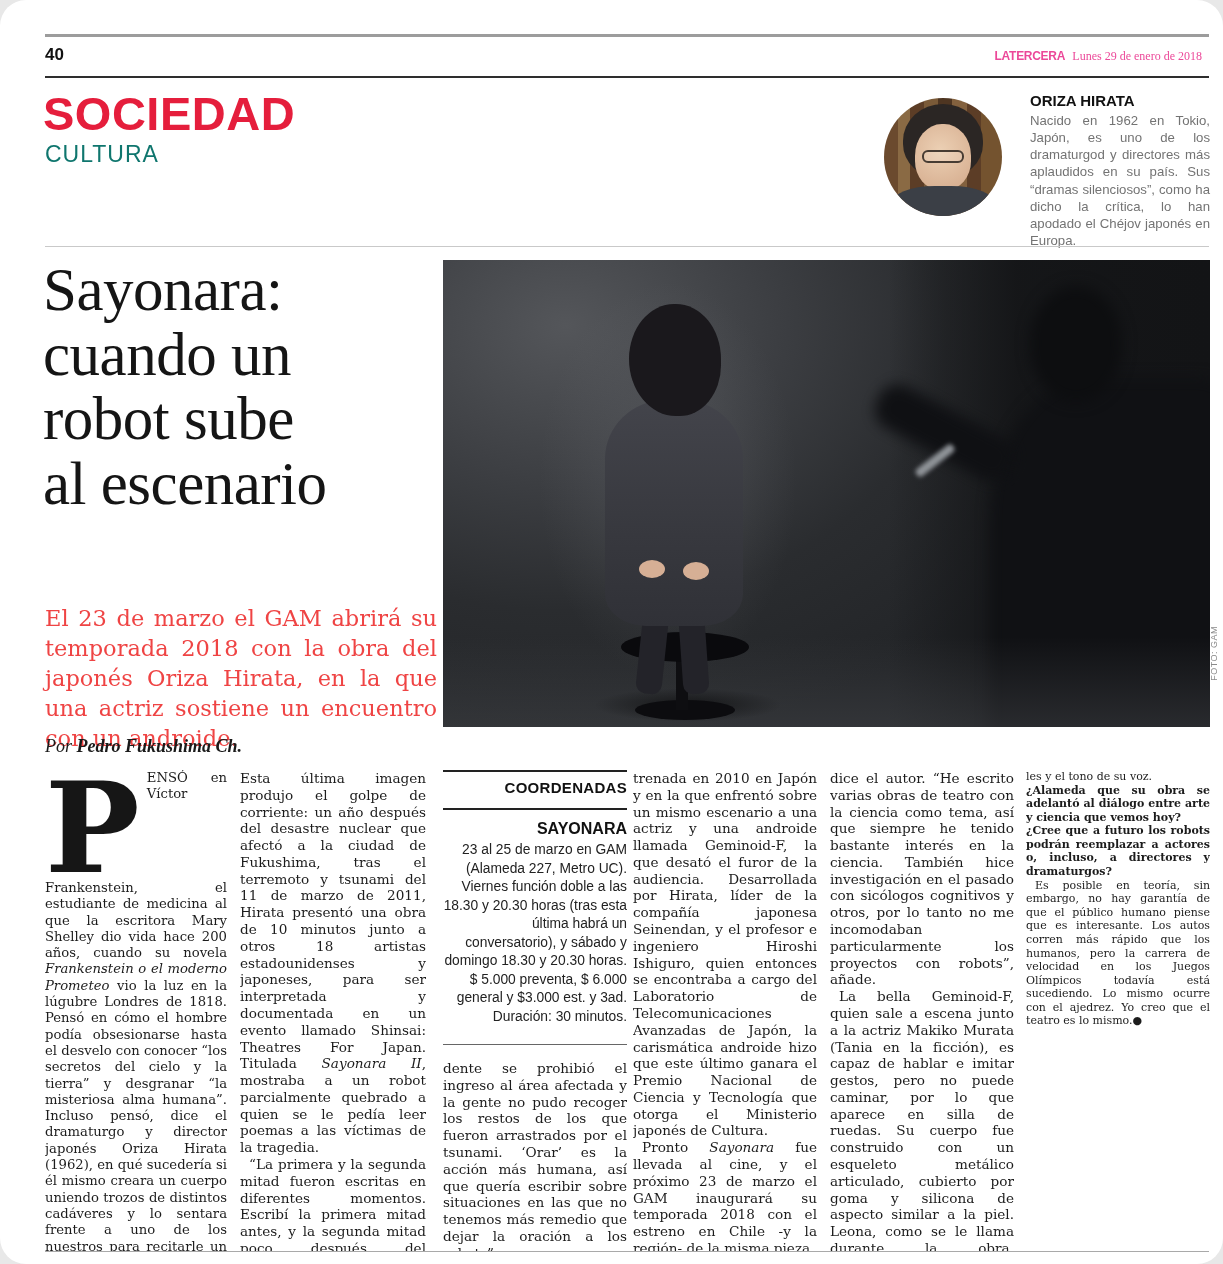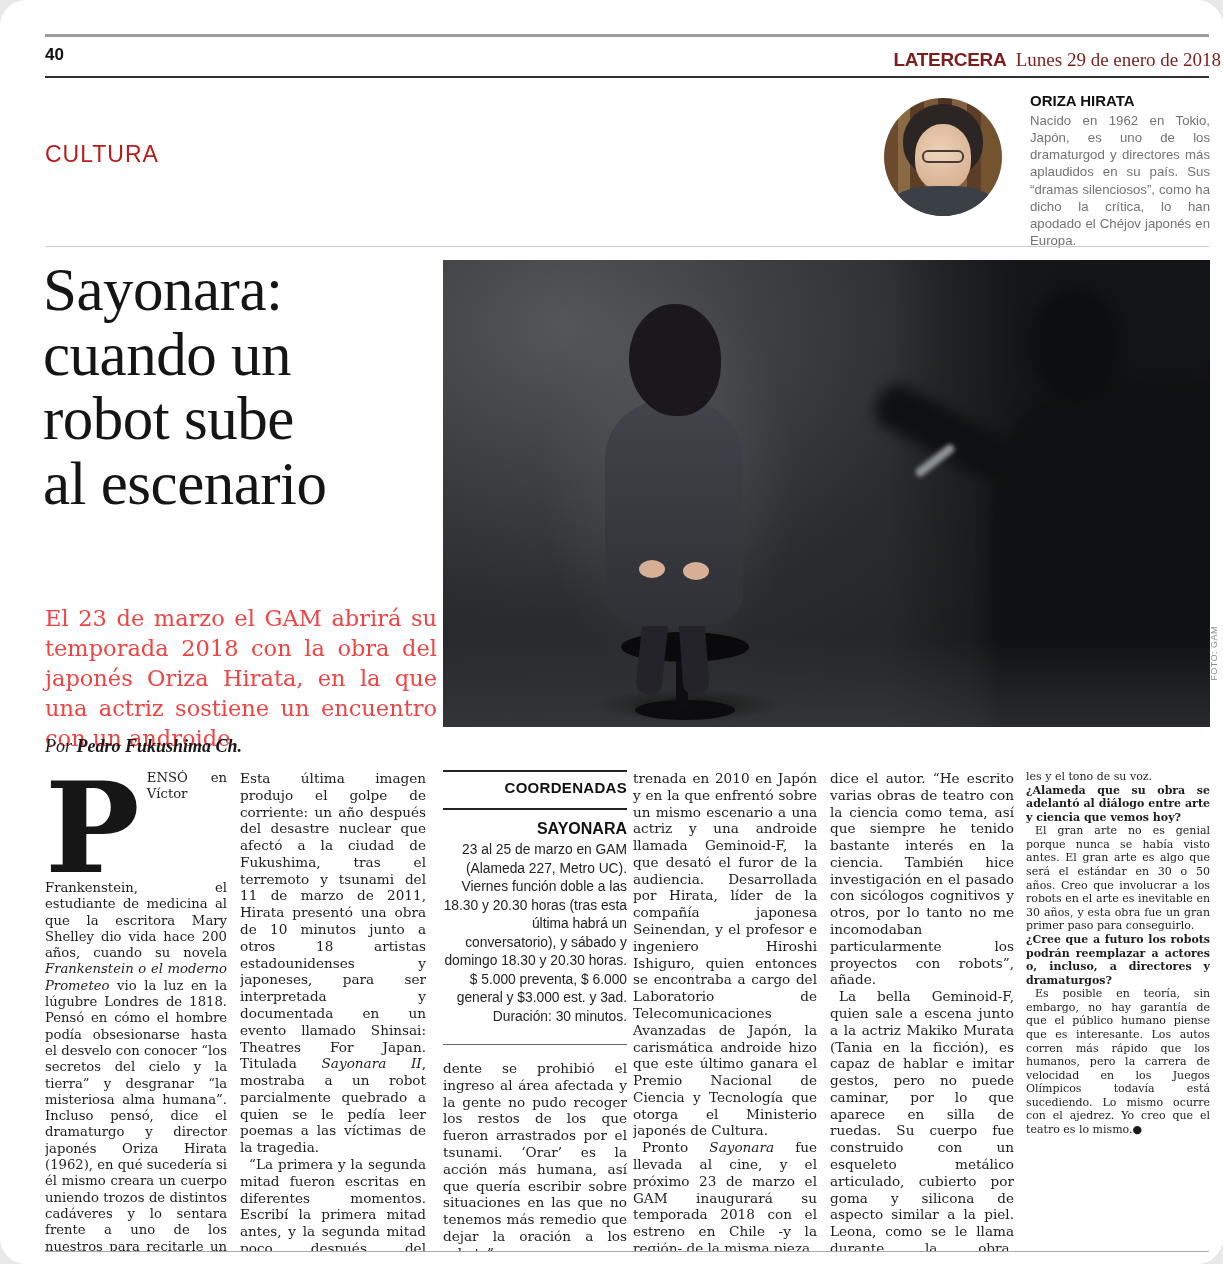--- a/index.html
+++ b/index.html
@@ -6,26 +6,26 @@
   body { background:#e8e8e8; font-family:"Liberation Sans", sans-serif; }
   .page { position:relative; width:1223px; height:1264px; background:#fff; margin:0 auto; overflow:hidden;border-radius:26px; }
 
   .rule { position:absolute; }
   .rule-top    { left:45px; right:14px; top:34px;  height:3px; background:#9c9c9c; }
   .rule-dark   { left:45px; right:14px; top:76px;  height:2px; background:#2e2e2e; }
   .rule-section{ left:45px; right:14px; top:246px; height:1px; background:#c9c9c9; }
   .rule-bottom { left:45px; right:14px; top:1251px;height:1px; background:#a9a9a9; }
 
   .mast-no { position:absolute; left:45px; top:45px; font-weight:bold; font-size:17px; color:#111; }
-  .mast-right { position:absolute; right:2px; top:49px; font-size:19px; color:#7f1d1d; }
+  .mast-right { position:absolute; right:21px; top:49px; font-size:12px; color:#ec4899; }
   .mast-right .brand { font-weight:bold; letter-spacing:-0.3px; font-family:"Liberation Sans",sans-serif; }
   .mast-right .date { font-family:"Liberation Serif",serif; margin-left:4px; }
 
   .section-name { position:absolute; left:43px; top:86px; font-size:47px; font-weight:bold; color:#e51e3c; letter-spacing:0.5px; }
-  .section-sub  { position:absolute; left:45px; top:141px; font-size:23px; color:#b91c1c; letter-spacing:1px; }
+  .section-sub  { position:absolute; left:45px; top:141px; font-size:23px; color:#0f766e; letter-spacing:1px; }
 
   
   .portrait { position:absolute; left:884px; top:98px; width:118px; height:118px; border-radius:50%; overflow:hidden;
     background:linear-gradient(90deg,#6b4a2e 0 12%,#8a6a44 12% 22%,#5c3d26 22% 34%,#7a5a38 34% 46%,#4e3521 46% 58%,#83613e 58% 70%,#5c3d26 70% 82%,#74532f 82% 100%); }
   .portrait > div { position:absolute; }
   .p-hair { width:80px; height:74px; top:6px; left:19px; background:#2b2624; border-radius:50% 50% 46% 46%; }
   .p-face { width:56px; height:66px; top:26px; left:31px; background:radial-gradient(circle at 45% 40%, #ecd0b4, #d9b294 75%); border-radius:48% 48% 44% 44%; }
   .p-glasses { width:42px; height:13px; top:52px; left:38px; border:2px solid #473c33; border-radius:6px; background:rgba(255,255,255,.12); }
   .p-suit { width:104px; height:42px; top:88px; left:7px; background:#3b3f46; border-radius:42% 42% 0 0; }
 
@@ -108,20 +108,21 @@
 <div class="page">
 
   <div class="rule rule-top"></div>
   <div class="mast-no">40</div>
   <div class="mast-right">
     <span class="brand">LATERCERA</span>
     <span class="date">Lunes 29 de enero de 2018</span>
   </div>
   <div class="rule rule-dark"></div>
 
+  <div class="section-name">SOCIEDAD</div>
   <div class="section-sub">CULTURA</div>
 
   <div class="portrait">
     <div class="p-hair"></div>
     <div class="p-face"></div>
     <div class="p-glasses"></div>
     <div class="p-suit"></div>
   </div>
   <div class="profile">
     <div class="profile-name">ORIZA HIRATA</div>
@@ -181,19 +182,18 @@
       <p class="bp">trenada en 2010 en Japón y en la que enfrentó sobre un mismo escenario a una actriz y una androide llamada Geminoid-F, la que desató el furor de la audiencia. Desarrollada por Hirata, líder de la compañía japonesa Seinendan, y el profesor e ingeniero Hiroshi Ishiguro, quien entonces se encontraba a cargo del Laboratorio de Telecomunicaciones Avanzadas de Japón, la carismática androide hizo que este último ganara el Premio Nacional de Ciencia y Tecnología que otorga el Ministerio japonés de Cultura.</p>
       <p class="bp ind">Pronto <i>Sayonara</i> fue llevada al cine, y el próximo 23 de marzo el GAM inaugurará su temporada 2018 con el estreno en Chile -y la región- de la misma pieza.</p>
     </div>
   <div class="col c5">
       <p class="bp">dice el autor. “He escrito varias obras de teatro con la ciencia como tema, así que siempre he tenido bastante interés en la ciencia. También hice investigación en el pasado con sicólogos cognitivos y otros, por lo tanto no me incomodaban particularmente los proyectos con robots”, añade.</p>
       <p class="bp ind">La bella Geminoid-F, quien sale a escena junto a la actriz Makiko Murata (Tania en la ficción), es capaz de hablar e imitar gestos, pero no puede caminar, por lo que aparece en silla de ruedas. Su cuerpo fue construido con un esqueleto metálico articulado, cubierto por goma y silicona de aspecto similar a la piel. Leona, como se le llama durante la obra, interactua con personas reales y hasta muestra sentimientos a través de gestos facia-</p>
     </div>
   <div class="col c6">
       <p class="bp">les y el tono de su voz.</p>
       <p class="bp q">¿Alameda que su obra se adelantó al diálogo entre arte y ciencia que vemos hoy?</p>
-      <p class="bp ind">El gran arte no es genial porque nunca se había visto antes. El gran arte es algo que será el estándar en 30 o 50 años. Creo que involucrar a los robots en el arte es inevitable en 30 años, y esta obra fue un gran primer paso para conseguirlo.</p>
       <p class="bp q">¿Cree que a futuro los robots podrán reemplazar a actores o, incluso, a directores y dramaturgos?</p>
       <p class="bp ind">Es posible en teoría, sin embargo, no hay garantía de que el público humano piense que es interesante. Los autos corren más rápido que los humanos, pero la carrera de velocidad en los Juegos Olímpicos todavía está sucediendo. Lo mismo ocurre con el ajedrez. Yo creo que el teatro es lo mismo.●</p>
     </div>
 
   <div class="rule rule-bottom"></div>
 </div>
 
 </body></html>

